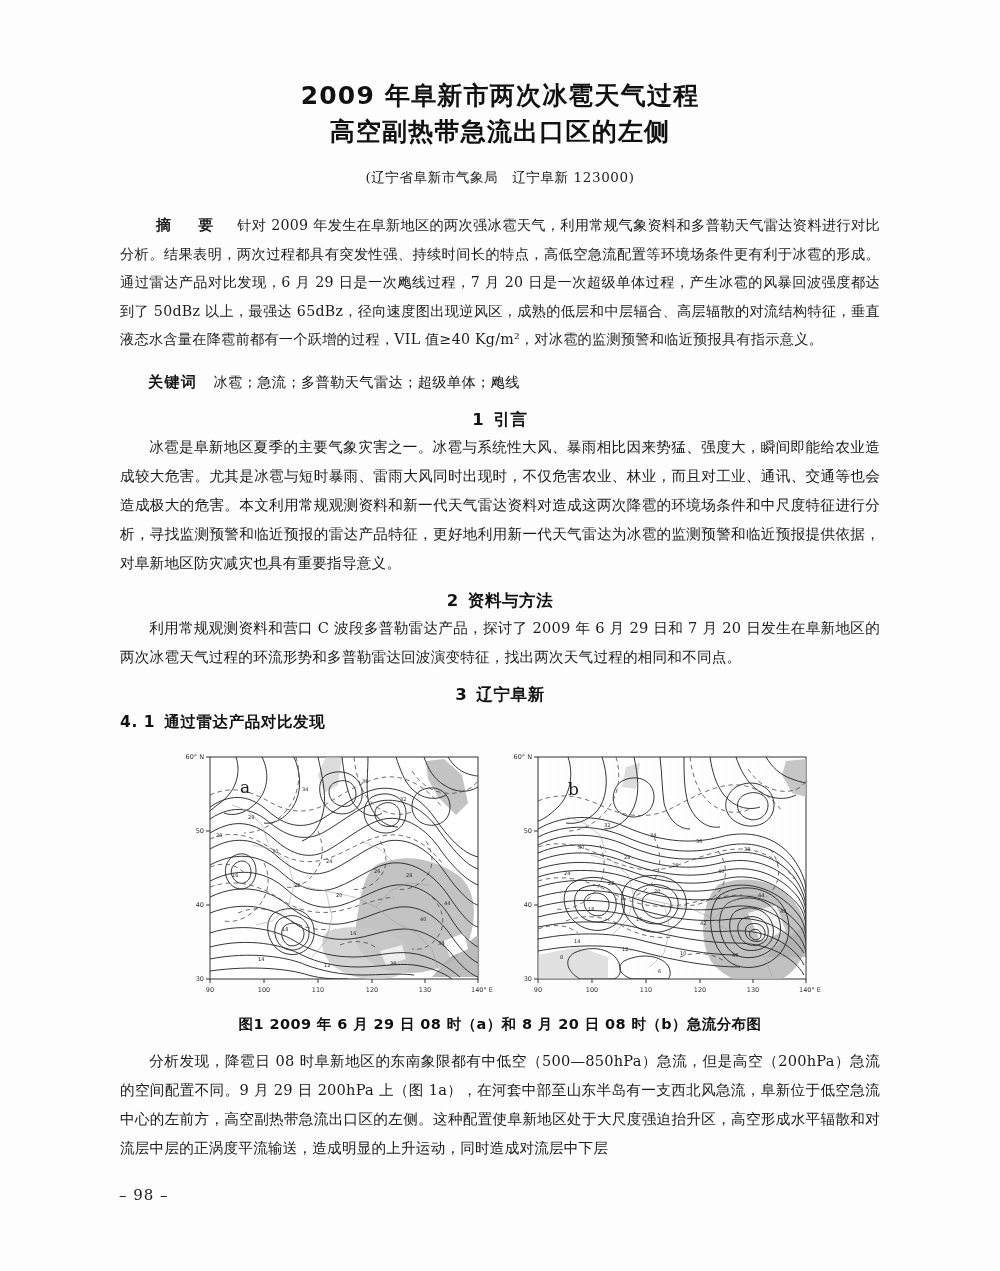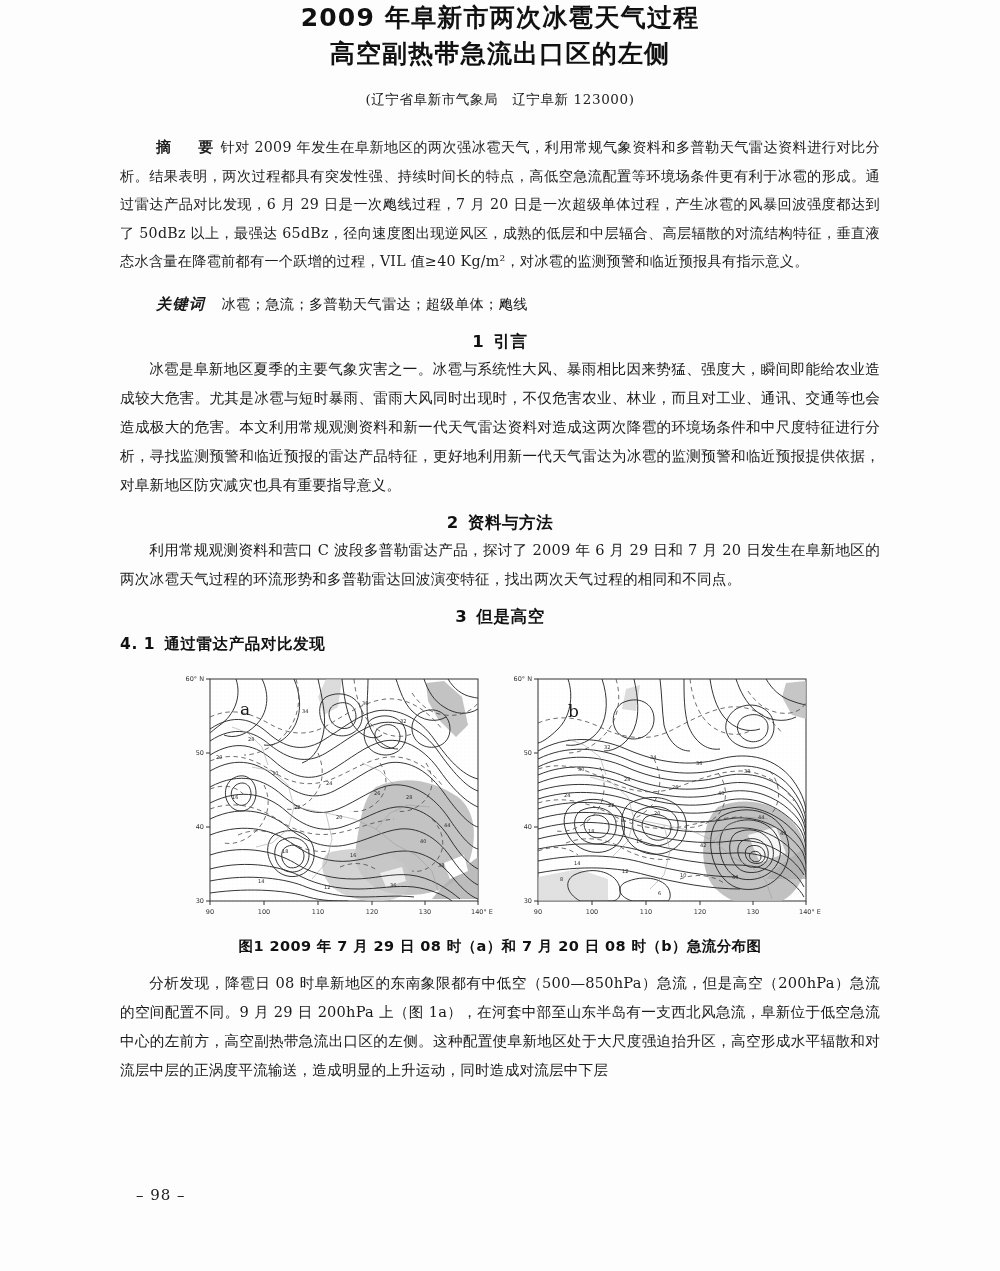--- a/index.html
+++ b/index.html
@@ -25,20 +25,21 @@
 
   .content {
     position: absolute;
     left: 120px;
     top: 0;
     width: 760px;
   }
 
   
   .title-block {
+    padding-top: 78px;
     text-align: center;
   }
   .title-line {
     font-family: "DejaVu Sans", "Liberation Sans", sans-serif;
     font-size: 25px;
     font-weight: 700;
     letter-spacing: 1.2px;
     line-height: 1.42;
     color: #111;
   }
@@ -70,37 +71,36 @@
     text-justify: inter-character;
     letter-spacing: 0.25px;
     color: #1d1d1d;
   }
   .abs-label {
     font-family: "DejaVu Sans", "Liberation Sans", sans-serif;
     font-weight: 700;
     font-size: 15px;
     letter-spacing: 6px;
     margin-left: 36px;
-    margin-right: 1px;
+    margin-right: 18px;
   }
   .kw-line {
     margin-top: 5px;
     font-family: "DejaVu Serif", "Liberation Serif", serif;
     font-size: 14.2px;
     line-height: 28.5px;
     letter-spacing: 0.4px;
   }
   .kw-label {
     font-family: "DejaVu Sans", "Liberation Sans", sans-serif;
     font-weight: 700;
     font-size: 15px;
     letter-spacing: 1.5px;
-    margin-left: 36px;
+    margin-left: 28px;
     margin-right: 16px;
-    font-style: italic;
   }
 
   
   .sec-h1 {
     font-family: "DejaVu Sans", "Liberation Sans", sans-serif;
     font-size: 16.5px;
     font-weight: 700;
     letter-spacing: 0.6px;
     margin-top: 13px;
     margin-bottom: 1px;
@@ -158,21 +158,21 @@
     color: #111;
   }
   .fig-caption .cap2 {
     display: block;
     font-size: 13.6px;
   }
 
   
   .page-number {
     position: absolute;
-    left: 136px;
+    left: 119px;
     top: 1186px;
     font-family: "DejaVu Serif", "Liberation Serif", serif;
     font-size: 15px;
     letter-spacing: 1px;
     color: #1a1a1a;
   }
 </style>
 </head>
 <body>
 
@@ -190,21 +190,21 @@
     <p class="abs-para"><span class="abs-label">摘　要</span><span>针对 2009 年发生在阜新地区的两次强冰雹天气，利用常规气象资料和多普勒天气雷达资料进行对比分析。结果表明，两次过程都具有突发性强、持续时间长的特点，高低空急流配置等环境场条件更有利于冰雹的形成。通过雷达产品对比发现，6 月 29 日是一次飑线过程，7 月 20 日是一次超级单体过程，产生冰雹的风暴回波强度都达到了 50dBz 以上，最强达 65dBz，径向速度图出现逆风区，成熟的低层和中层辐合、高层辐散的对流结构特征，垂直液态水含量在降雹前都有一个跃增的过程，VIL 值≥40 Kg/m²，对冰雹的监测预警和临近预报具有指示意义。</span></p>
     <div class="kw-line"><span class="kw-label">关键词</span><span>冰雹；急流；多普勒天气雷达；超级单体；飑线</span></div>
   </div>
 
   <div class="sec-h1"><span class="num">1</span><span>引言</span></div>
   <p class="body-para">冰雹是阜新地区夏季的主要气象灾害之一。冰雹与系统性大风、暴雨相比因来势猛、强度大，瞬间即能给农业造成较大危害。尤其是冰雹与短时暴雨、雷雨大风同时出现时，不仅危害农业、林业，而且对工业、通讯、交通等也会造成极大的危害。本文利用常规观测资料和新一代天气雷达资料对造成这两次降雹的环境场条件和中尺度特征进行分析，寻找监测预警和临近预报的雷达产品特征，更好地利用新一代天气雷达为冰雹的监测预警和临近预报提供依据，对阜新地区防灾减灾也具有重要指导意义。</p>
 
   <div class="sec-h1"><span class="num">2</span><span>资料与方法</span></div>
   <p class="body-para">利用常规观测资料和营口 C 波段多普勒雷达产品，探讨了 2009 年 6 月 29 日和 7 月 20 日发生在阜新地区的两次冰雹天气过程的环流形势和多普勒雷达回波演变特征，找出两次天气过程的相同和不同点。</p>
 
-  <div class="sec-h1"><span class="num">3</span><span>但是高空</span></div>
+  <div class="sec-h1"><span class="num">3</span><span>辽宁阜新</span></div>
   <div class="sec-h2"><span class="num">4. 1</span><span>通过雷达产品对比发现</span></div>
 
   <div class="figure">
     <div class="fig-row">
 
       <div class="fig-panel">
         <svg class="fig-svg" width="320" height="258" viewBox="0 0 320 258">
           <defs>
             <clipPath id="clipA">
                 <rect x="34" y="12" width="268" height="222"></rect>
@@ -497,21 +497,21 @@
             <text x="28" y="88">50</text>
             <text x="28" y="162">40</text>
             <text x="28" y="236">30</text>
           </g>
         </svg>
       </div>
 
     </div>
 
     <div class="fig-caption">
-      <span>图1 2009 年 7 月 29 日 08 时（a）和 7 月 20 日 08 时（b）急流分布图</span>
+      <span>图1 2009 年 6 月 29 日 08 时（a）和 8 月 20 日 08 时（b）急流分布图</span>
     </div>
   </div>
 
   <p class="body-para" style="margin-top:10px;">分析发现，降雹日 08 时阜新地区的东南象限都有中低空（500—850hPa）急流，但是高空（200hPa）急流的空间配置不同。9 月 29 日 200hPa 上（图 1a），在河套中部至山东半岛有一支西北风急流，阜新位于低空急流中心的左前方，高空副热带急流出口区的左侧。这种配置使阜新地区处于大尺度强迫抬升区，高空形成水平辐散和对流层中层的正涡度平流输送，造成明显的上升运动，同时造成对流层中下层</p>
 
 </div>
 
 <div class="page-number">– 98 –</div>
 
 </body></html>

